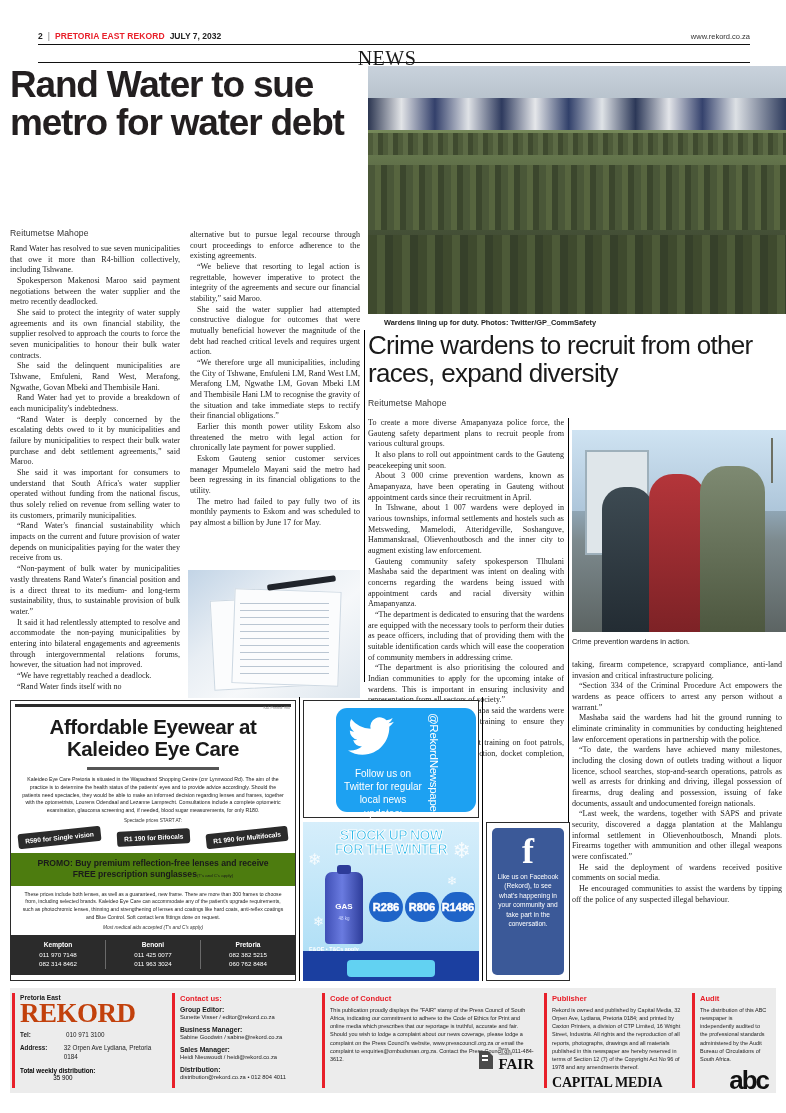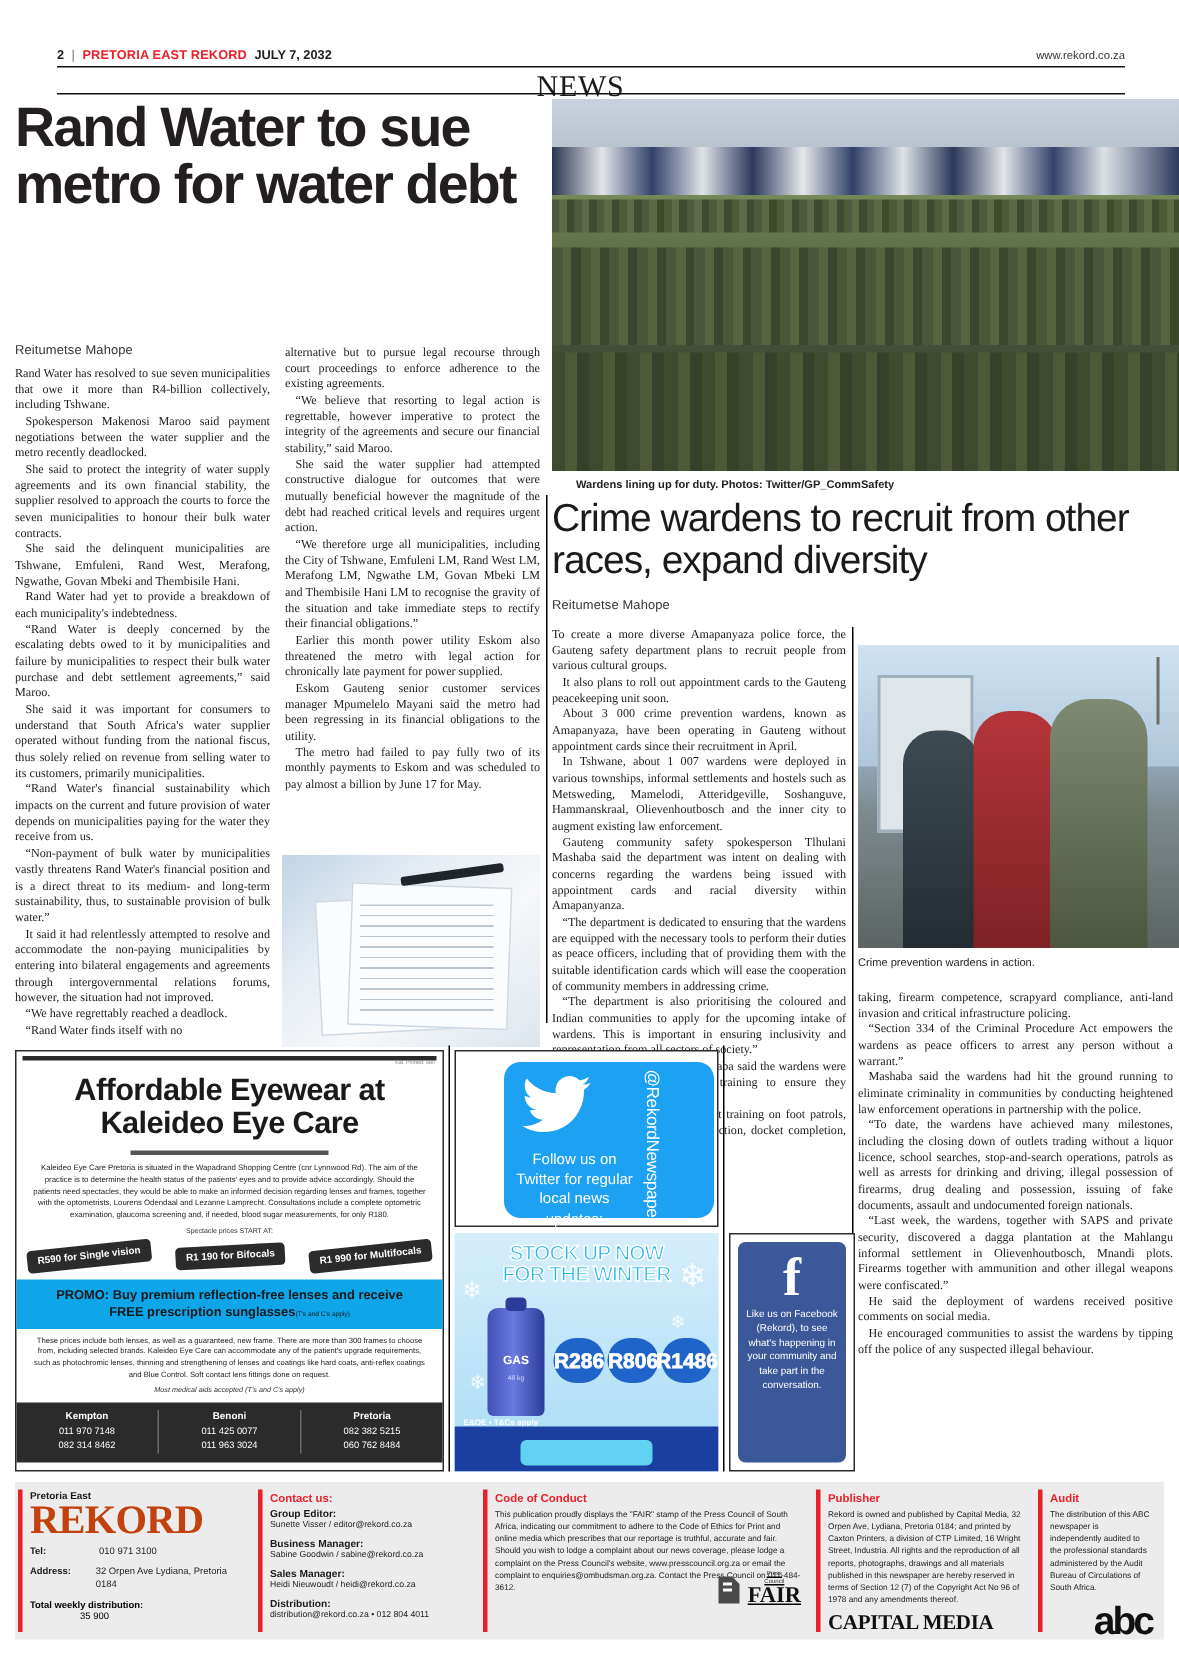--- a/index.html
+++ b/index.html
@@ -115,21 +115,21 @@
   .ad-divider { width:132px; height:2.5px; background:#555; margin:7px auto 6px auto; }
   .ad-para { font-size:5.2px; line-height:1.52; color:#222; text-align:center;
              padding:0 10px; }
   .ad-start { font-size:4.7px; text-align:center; color:#333; margin-top:3px; }
   .pricepills { display:flex; justify-content:space-between; padding:7px 7px 0 7px; align-items:center; }
   .pill { background:#2b2b2b; color:#fff; font-weight:bold; font-size:6.6px;
           padding:4px 7px; border-radius:3px; white-space:nowrap; }
   .pill.p1 { transform:rotate(-6deg); }
   .pill.p2 { transform:rotate(-3deg); }
   .pill.p3 { transform:rotate(-6deg); }
-  .promo { background:#0ea5e9; margin-top:8px; padding:5px 4px;
+  .promo { background:#4d7c0f; margin-top:8px; padding:5px 4px;
            text-align:center; font-weight:bold; font-size:8.6px; color:#1a1a1a; line-height:1.3; }
   .promo .tcs { font-size:4.4px; font-weight:normal; }
   .ad-fine { font-size:5.1px; line-height:1.5; color:#222; text-align:center; padding:5px 10px 0 10px; }
   .ad-med { font-size:4.8px; font-style:italic; text-align:center; color:#333; padding:4px 0 5px 0; }
   .branches { background:#2b2b2b; color:#fff; display:flex; padding:5px 0 6px 0; }
   .branch { flex:1; text-align:center; font-size:6.2px; line-height:1.45; }
   .branch .bname { font-weight:bold; font-size:6.6px; display:block; margin-bottom:1px; }
   .branch + .branch { border-left:1px solid #6a6a6a; }
 
   
@@ -155,21 +155,21 @@
   .cyl { position:absolute; left:22px; top:50px; width:38px; height:72px;
          background:linear-gradient(90deg,#3f4fb5,#6a7be0 45%,#2d3c99);
          border-radius:7px 7px 4px 4px; }
   .cyl .neck { position:absolute; left:12px; top:-7px; width:14px; height:9px;
                background:#2d3c99; border-radius:3px; }
   .cyl .lbl { position:absolute; left:0; top:30px; width:100%; text-align:center;
               color:#fff; font-weight:bold; font-size:8px; }
   .cyl .kg { position:absolute; left:0; top:44px; width:100%; text-align:center;
              color:#cfd8ff; font-size:4.5px; }
   .pbub { position:absolute; top:70px; height:30px; border-radius:15px;
-          background:#1f64c8; color:#fff; font-weight:bold; font-size:14px;
+          background:#1f64c8; color:#fff; font-weight:bold; font-size:11px;
           display:flex; align-items:center; justify-content:center;
           -webkit-text-stroke:.5px #fff; }
   .pb1 { left:66px; width:34px; }
   .pb2 { left:102px; width:34px; }
   .pb3 { left:138px; width:34px; }
   .gasfoot { position:absolute; left:6px; top:124px; font-size:5.4px; color:#fff; font-weight:bold; }
   .gasbar { position:absolute; left:0; bottom:0; width:100%; height:30px; background:#1b3fa0; }
   .gasbtn { position:absolute; left:44px; bottom:4px; width:88px; height:17px;
             background:#62d2f2; border-radius:4px; }
 
@@ -441,21 +441,21 @@
 
     <div class="fcol c3">
       <div class="redbar"></div>
       <div class="fh">Code of Conduct</div>
       <div class="ftext">This publication proudly displays the "FAIR" stamp of the Press Council of South Africa, indicating our commitment to adhere to the Code of Ethics for Print and online media which prescribes that our reportage is truthful, accurate and fair. Should you wish to lodge a complaint about our news coverage, please lodge a complaint on the Press Council's website, www.presscouncil.org.za or email the complaint to enquiries@ombudsman.org.za. Contact the Press Council on 011-484-3612.</div>
       <div class="fairlogo">
         <svg width="18" height="22" viewBox="0 0 18 22" aria-hidden="true">
           <path fill="#4a4a4a" d="M2 2h9l5 5v13H2z"></path>
           <path fill="#ffffff" d="M5 6h6v2H5zM5 10h6v2H5z"></path>
         </svg>
-        <div style="text-align:center;text-decoration:underline;">
+        <div style="text-align:left;">
           <div class="fair-s">Press</div>
           <div class="fair-s">Council</div>
           <div class="fair-t">FAIR</div>
         </div>
       </div>
     </div>
 
     <div class="fcol c4">
       <div class="redbar"></div>
       <div class="fh">Publisher</div>

